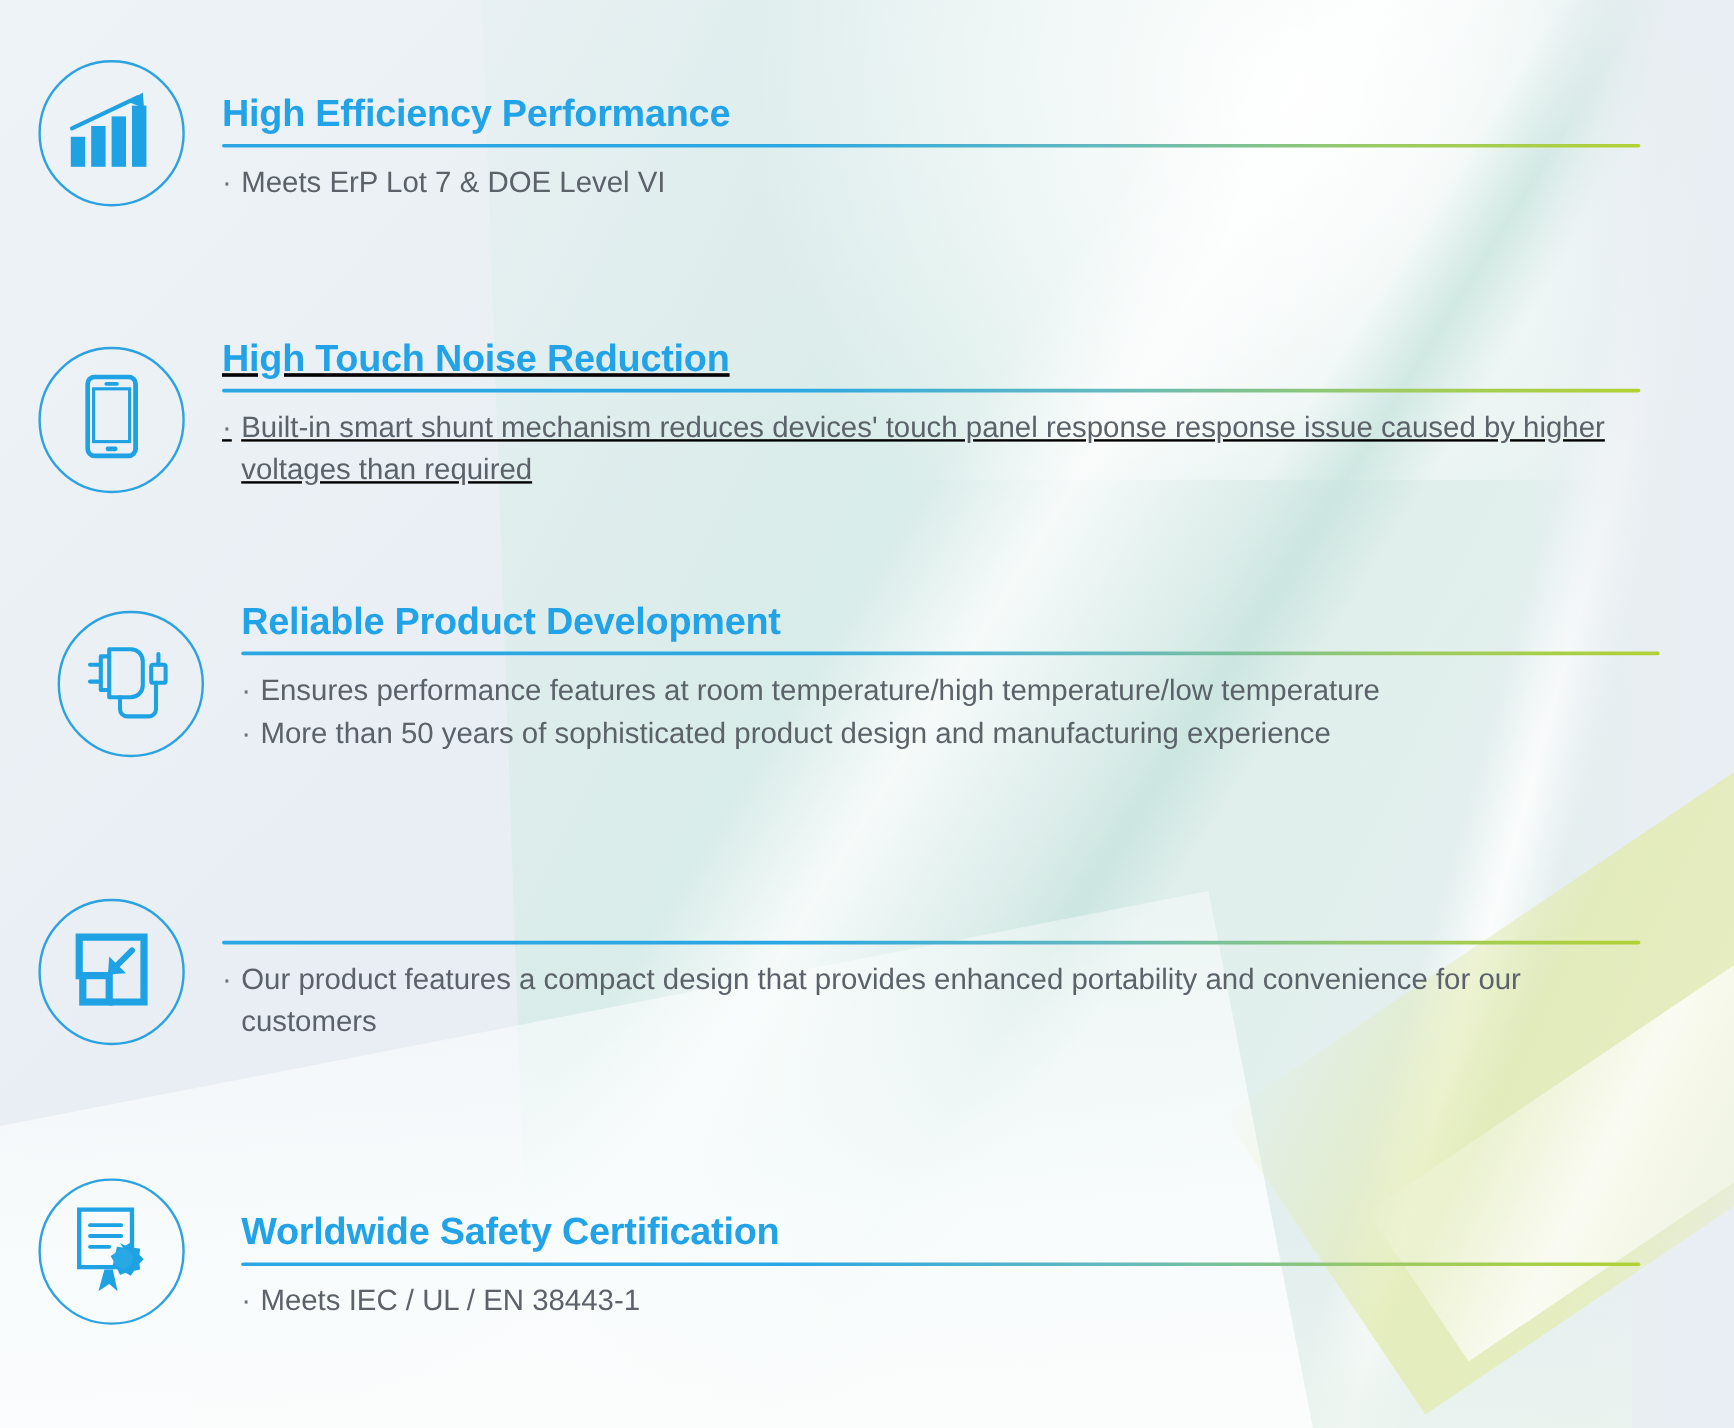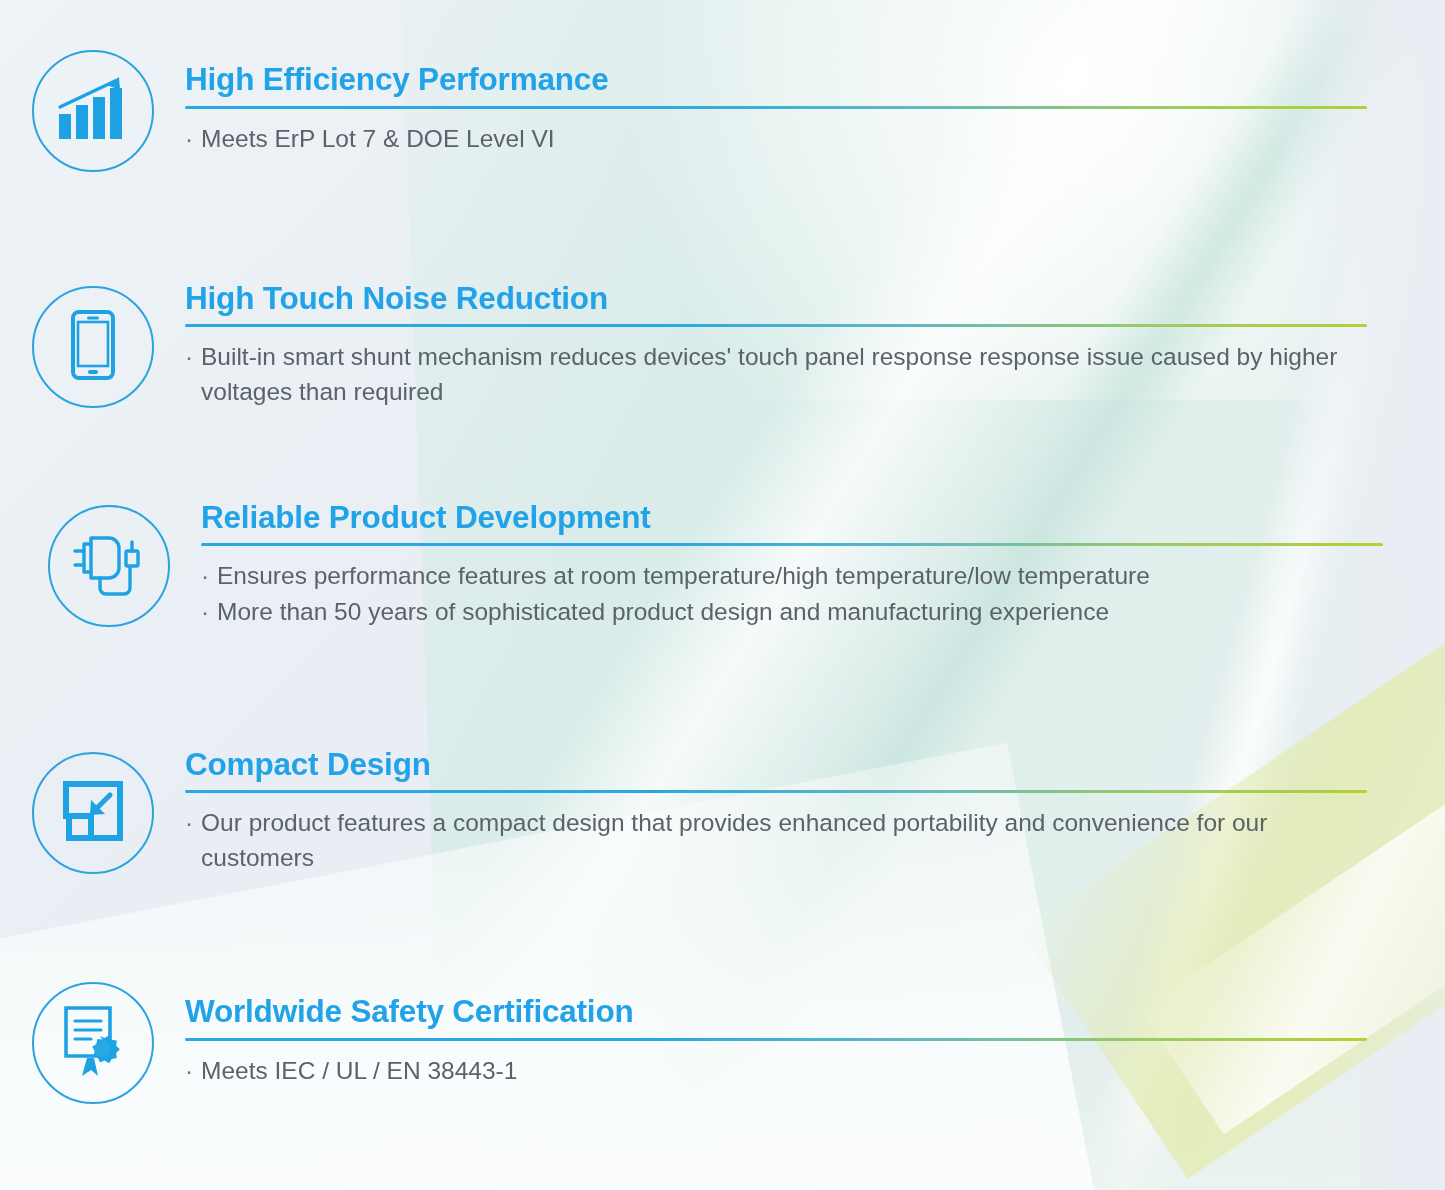--- a/index.html
+++ b/index.html
@@ -162,21 +162,21 @@
     position: absolute;
     inset: 0;
     z-index: 5;
   }
 
   .feature-row {
     position: absolute;
     left: 0;
     width: 1445px;
     display: flex;
-    align-items: center;
+    align-items: flex-end;
   }
 
   .icon-col {
     width: 185px;
     flex: 0 0 185px;
     display: flex;
     justify-content: center;
     padding-top: 2px;
   }
 
@@ -244,24 +244,24 @@
     font-size: 24.5px;
     line-height: 1.42;
     color: #6a7178;
   }
   .bullet-text {
     flex: 1 1 auto;
   }
 
   
   #row-0 { top: 48px; }
-  #row-1 { top: 281px; }
+  #row-1 { top: 281px; text-decoration: underline; }
   #row-2 { top: 500px; margin-left: 16px; }
   #row-3 { top: 747px; }
-  #row-4 { top: 980px; }
+  #row-4 { top: 980px; gap: 16px; }
 </style>
 </head>
 <body>
 
 <div id="stage">
 
   <div class="bg-layer bg-wash-green"></div>
   <div class="bg-layer bg-glow-top"></div>
   <div class="bg-layer bg-streak-a"></div>
   <div class="bg-layer bg-streak-b"></div>
@@ -383,21 +383,20 @@
 
               <g stroke="#1ea2e4" stroke-width="5" stroke-linecap="round" fill="none">
                 <path d="M50 17 L33 34"></path>
               </g>
               <path d="M30 37 L31 22 L45 36 Z" fill="#1ea2e4"></path>
             </svg>
           </span>
         </div>
       </div>
       <div class="text-col">
-        <h2 class="feature-title">Compact Design</h2>
         <div class="divider"></div>
         <ul class="bullets">
           <li class="bullet wrapped">
             <span class="bullet-dot">·</span>
             <span class="bullet-text">Our product features a compact design that provides enhanced portability and convenience for our customers</span>
           </li>
         </ul>
       </div>
     </div>
 

